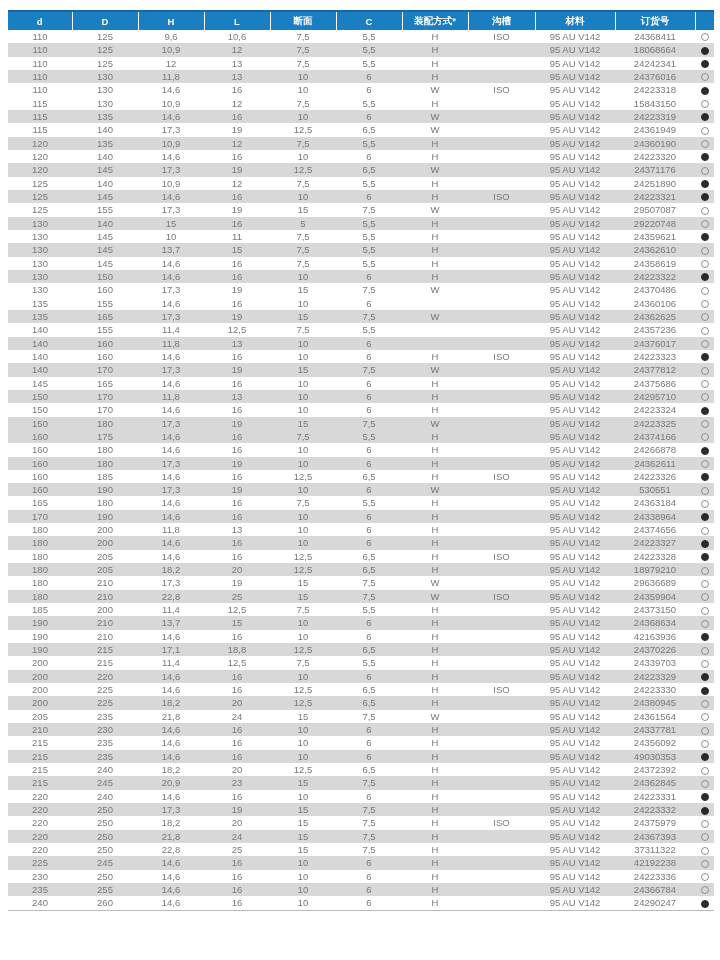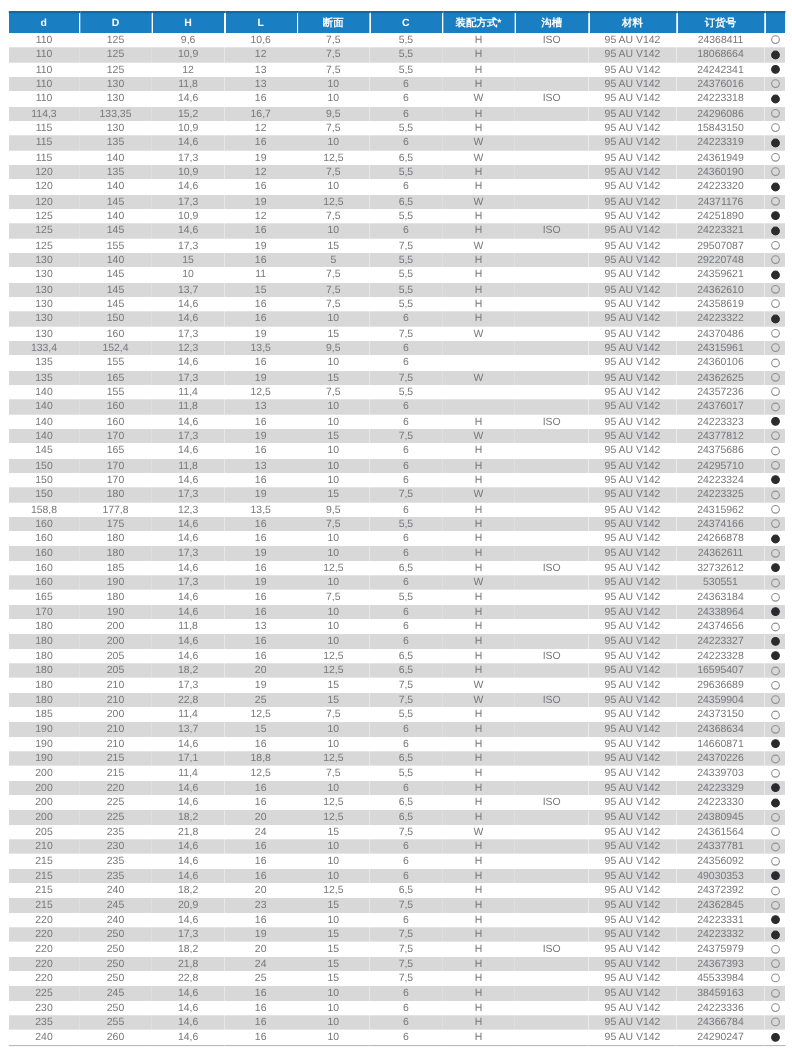--- a/index.html
+++ b/index.html
@@ -143,33 +143,20 @@
           <td>14,6</td>
           <td>16</td>
           <td>10</td>
           <td>6</td>
           <td>W</td>
           <td>ISO</td>
           <td>95 AU V142</td>
           <td>24223318</td>
           <td><span class="circle filled"></span></td>
         </tr>
-        <tr class="stripe">
-          <td>114,3</td>
-          <td>133,35</td>
-          <td>15,2</td>
-          <td>16,7</td>
-          <td>9,5</td>
-          <td>6</td>
-          <td>H</td>
-          <td></td>
-          <td>95 AU V142</td>
-          <td>24296086</td>
-          <td><span class="circle open"></span></td>
-        </tr>
         <tr>
           <td>115</td>
           <td>130</td>
           <td>10,9</td>
           <td>12</td>
           <td>7,5</td>
           <td>5,5</td>
           <td>H</td>
           <td></td>
           <td>95 AU V142</td>
@@ -351,33 +338,20 @@
           <td>17,3</td>
           <td>19</td>
           <td>15</td>
           <td>7,5</td>
           <td>W</td>
           <td></td>
           <td>95 AU V142</td>
           <td>24370486</td>
           <td><span class="circle open"></span></td>
         </tr>
-        <tr class="stripe">
-          <td>133,4</td>
-          <td>152,4</td>
-          <td>12,3</td>
-          <td>13,5</td>
-          <td>9,5</td>
-          <td>6</td>
-          <td></td>
-          <td></td>
-          <td>95 AU V142</td>
-          <td>24315961</td>
-          <td><span class="circle open"></span></td>
-        </tr>
         <tr>
           <td>135</td>
           <td>155</td>
           <td>14,6</td>
           <td>16</td>
           <td>10</td>
           <td>6</td>
           <td></td>
           <td></td>
           <td>95 AU V142</td>
@@ -494,33 +468,20 @@
           <td>17,3</td>
           <td>19</td>
           <td>15</td>
           <td>7,5</td>
           <td>W</td>
           <td></td>
           <td>95 AU V142</td>
           <td>24223325</td>
           <td><span class="circle open"></span></td>
         </tr>
-        <tr>
-          <td>158,8</td>
-          <td>177,8</td>
-          <td>12,3</td>
-          <td>13,5</td>
-          <td>9,5</td>
-          <td>6</td>
-          <td>H</td>
-          <td></td>
-          <td>95 AU V142</td>
-          <td>24315962</td>
-          <td><span class="circle open"></span></td>
-        </tr>
         <tr class="stripe">
           <td>160</td>
           <td>175</td>
           <td>14,6</td>
           <td>16</td>
           <td>7,5</td>
           <td>5,5</td>
           <td>H</td>
           <td></td>
           <td>95 AU V142</td>
@@ -556,21 +517,21 @@
         <tr>
           <td>160</td>
           <td>185</td>
           <td>14,6</td>
           <td>16</td>
           <td>12,5</td>
           <td>6,5</td>
           <td>H</td>
           <td>ISO</td>
           <td>95 AU V142</td>
-          <td>32732612</td>
+          <td>24223326</td>
           <td><span class="circle filled"></span></td>
         </tr>
         <tr class="stripe">
           <td>160</td>
           <td>190</td>
           <td>17,3</td>
           <td>19</td>
           <td>10</td>
           <td>6</td>
           <td>W</td>
@@ -647,21 +608,21 @@
         <tr class="stripe">
           <td>180</td>
           <td>205</td>
           <td>18,2</td>
           <td>20</td>
           <td>12,5</td>
           <td>6,5</td>
           <td>H</td>
           <td></td>
           <td>95 AU V142</td>
-          <td>16595407</td>
+          <td>18979210</td>
           <td><span class="circle open"></span></td>
         </tr>
         <tr>
           <td>180</td>
           <td>210</td>
           <td>17,3</td>
           <td>19</td>
           <td>15</td>
           <td>7,5</td>
           <td>W</td>
@@ -712,21 +673,21 @@
         <tr>
           <td>190</td>
           <td>210</td>
           <td>14,6</td>
           <td>16</td>
           <td>10</td>
           <td>6</td>
           <td>H</td>
           <td></td>
           <td>95 AU V142</td>
-          <td>14660871</td>
+          <td>42163936</td>
           <td><span class="circle filled"></span></td>
         </tr>
         <tr class="stripe">
           <td>190</td>
           <td>215</td>
           <td>17,1</td>
           <td>18,8</td>
           <td>12,5</td>
           <td>6,5</td>
           <td>H</td>
@@ -920,34 +881,34 @@
         <tr>
           <td>220</td>
           <td>250</td>
           <td>22,8</td>
           <td>25</td>
           <td>15</td>
           <td>7,5</td>
           <td>H</td>
           <td></td>
           <td>95 AU V142</td>
-          <td>45533984</td>
+          <td>37311322</td>
           <td><span class="circle open"></span></td>
         </tr>
         <tr class="stripe">
           <td>225</td>
           <td>245</td>
           <td>14,6</td>
           <td>16</td>
           <td>10</td>
           <td>6</td>
           <td>H</td>
           <td></td>
           <td>95 AU V142</td>
-          <td>38459163</td>
+          <td>42192238</td>
           <td><span class="circle open"></span></td>
         </tr>
         <tr>
           <td>230</td>
           <td>250</td>
           <td>14,6</td>
           <td>16</td>
           <td>10</td>
           <td>6</td>
           <td>H</td>

